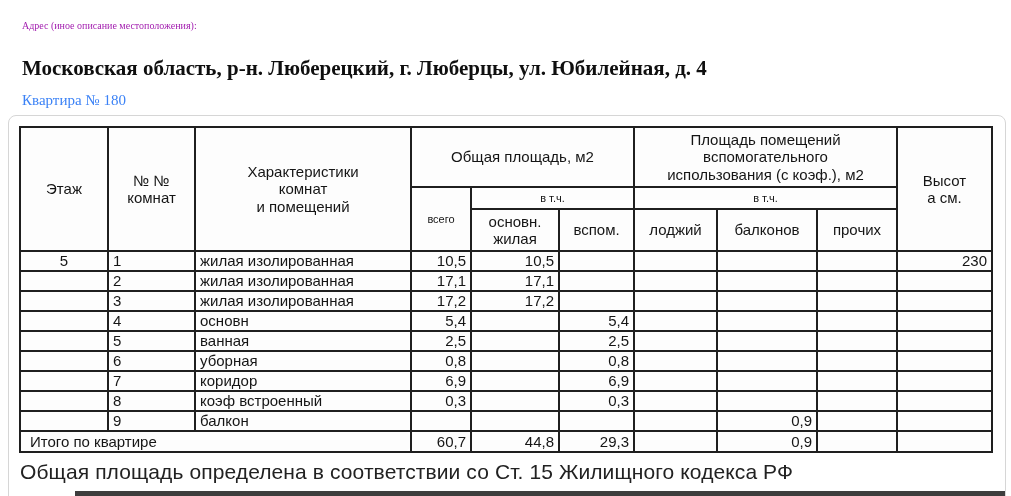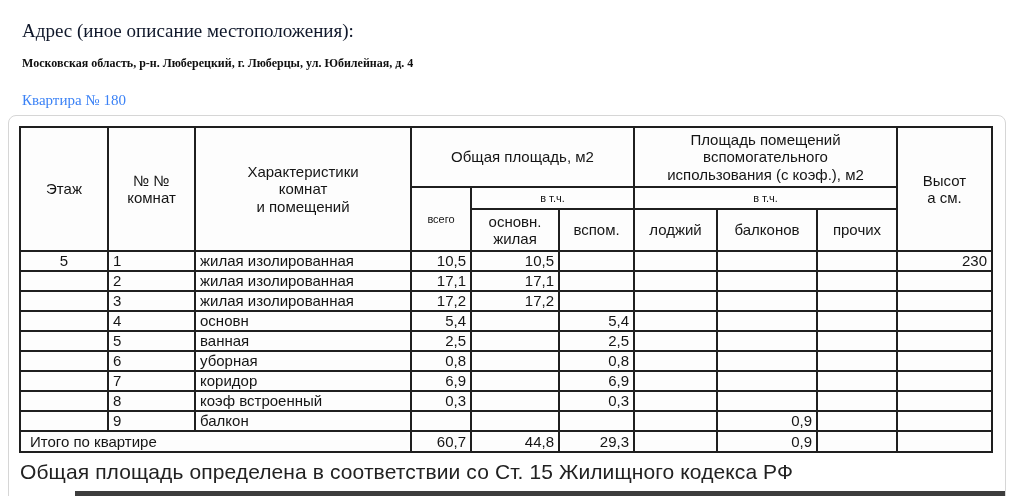--- a/index.html
+++ b/index.html
@@ -8,22 +8,22 @@
     position: relative;
     background: #ffffff;
     overflow: hidden;
     font-family: "Liberation Sans", sans-serif;
     color: #1c1c1c;
   }
   .serif { font-family: "Liberation Serif", serif; }
   .abs { position: absolute; }
 
   
-  .addr-label   { left: 22px; top: 20px;  font-size: 19px; color: #0f172a; }
-  .addr-value   { left: 22px; top: 56px;  font-size: 12px; font-weight: bold; color: #0f0f0f; }
+  .addr-label   { left: 22px; top: 20px;  font-size: 10px; color: #a21caf; }
+  .addr-value   { left: 22px; top: 56px;  font-size: 21px; font-weight: bold; color: #0f0f0f; }
   .addr-apt     { left: 22px; top: 92px;  font-size: 15px;   color: #3b82f6; }
 
   
   .outer-box {
     left: 8px; top: 115px; width: 996px; height: 400px;
     border: 1px solid #d6d6d6;
     border-radius: 8px 8px 0 0;
     background: #ffffff;
   }
 

